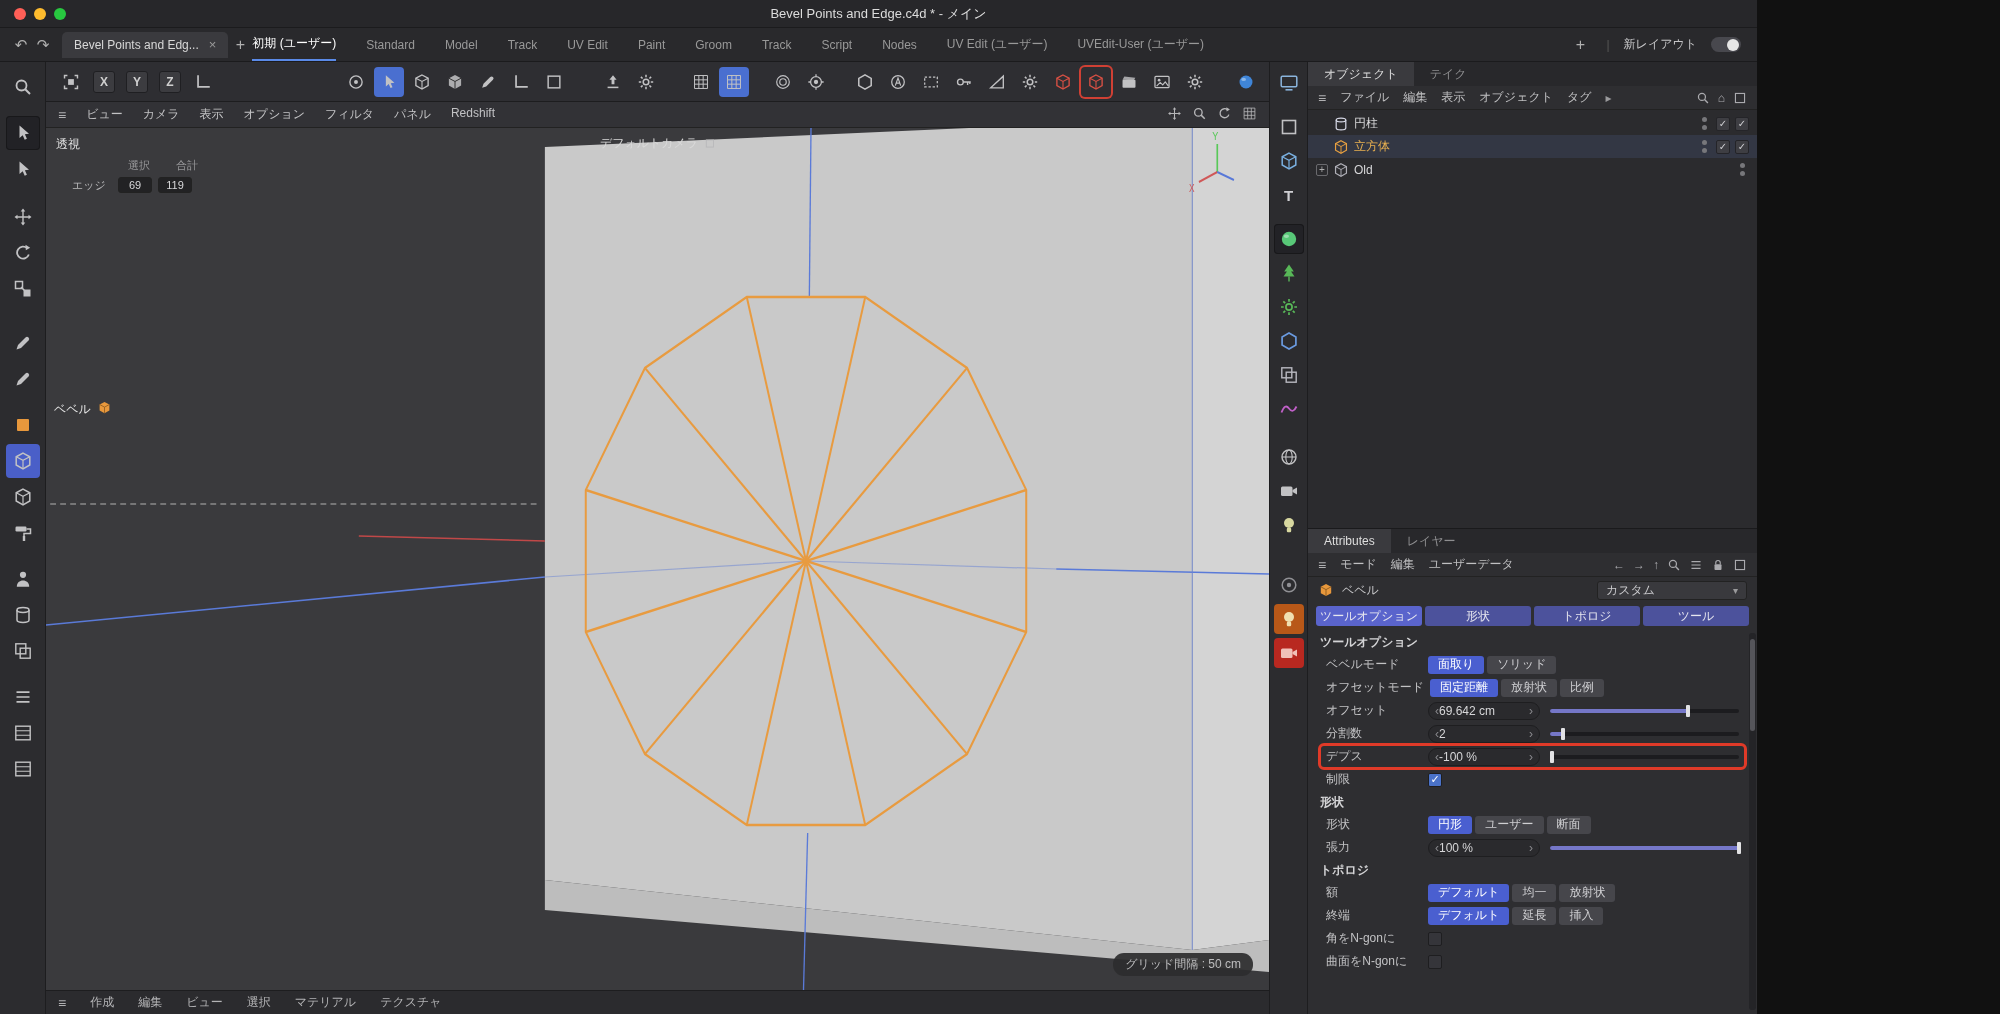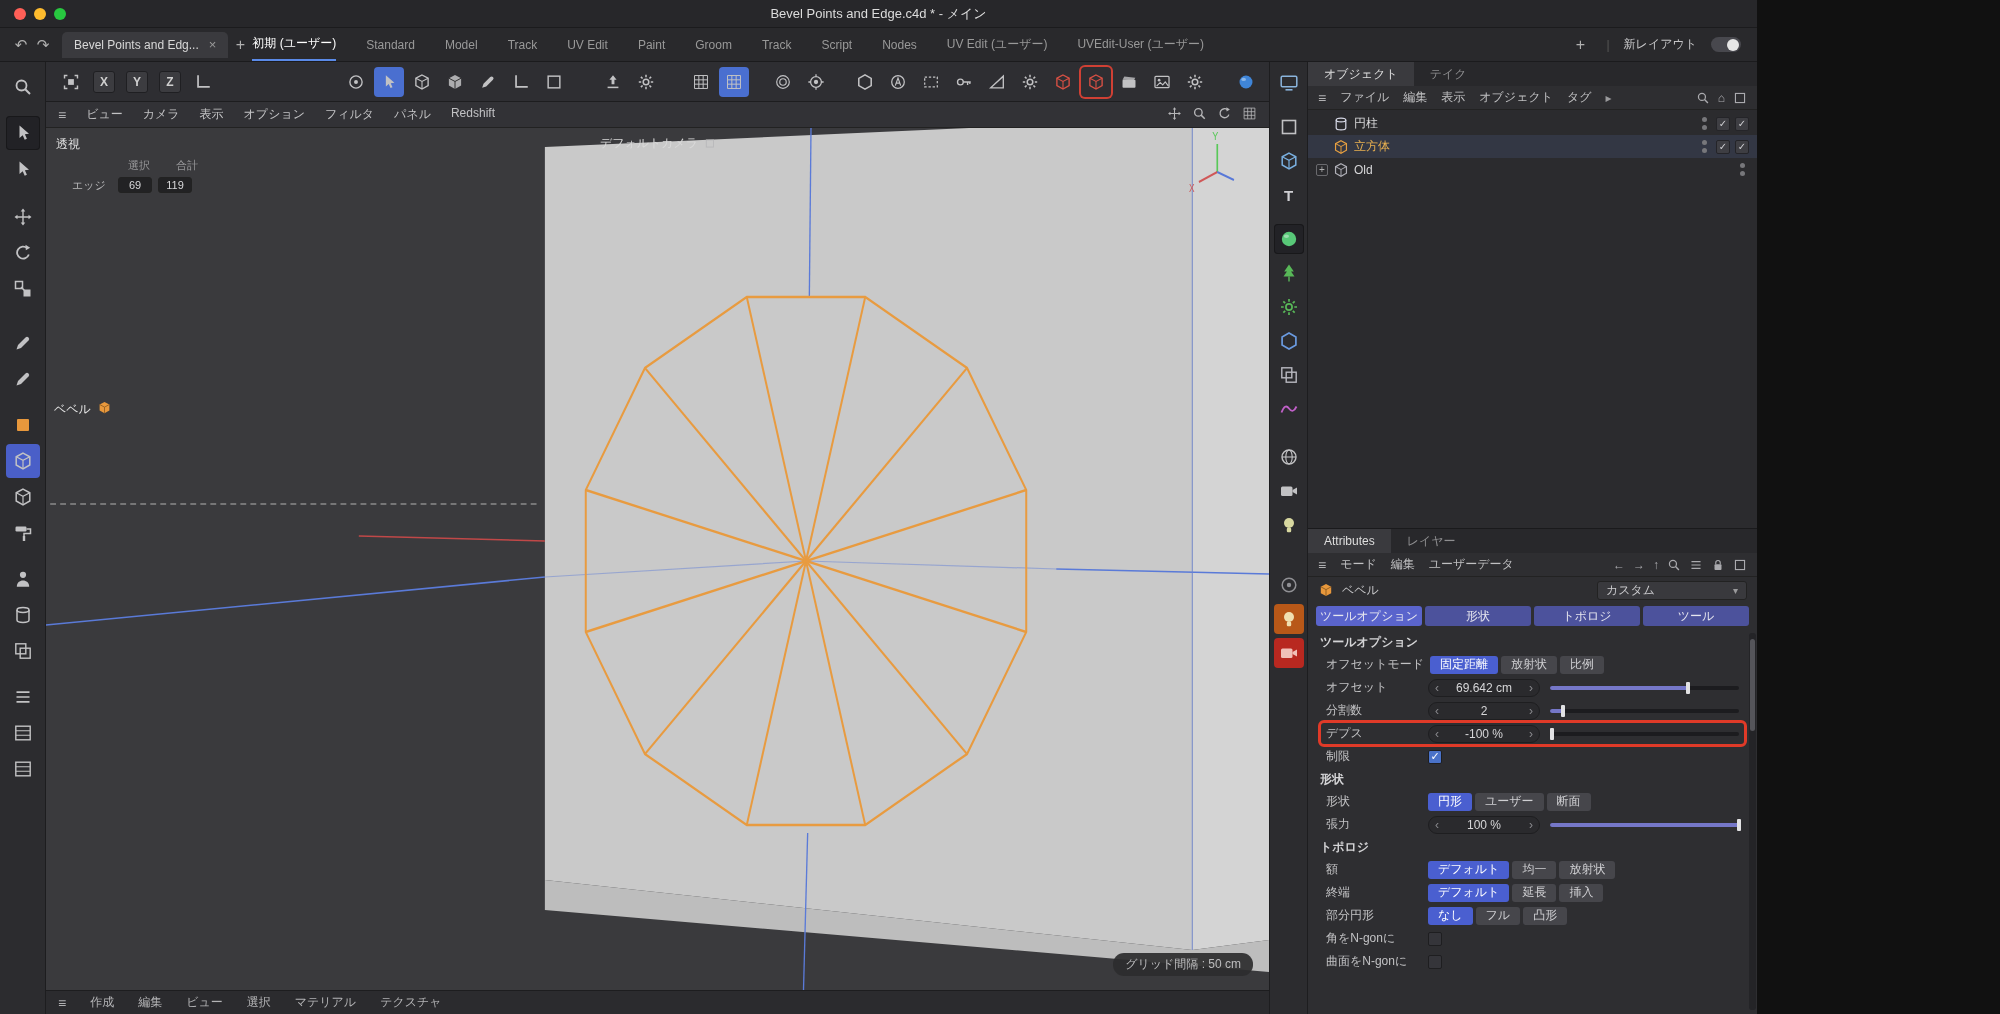--- a/index.html
+++ b/index.html
@@ -78,21 +78,21 @@
 .sec-btn{flex:1;height:20px;background:#4c529c;border-radius:3px;display:flex;align-items:center;justify-content:center;color:#e6e6ef;white-space:nowrap}
 .sec-btn.active{background:#5a64cc}
 .attr-body{flex:1;padding:2px 14px 0 10px;overflow:hidden}
 .attr-section-title{height:22px;display:flex;align-items:center;font-weight:bold;color:#d4d4d6;padding-left:2px}
 .attr-row{height:23px;display:flex;align-items:center;position:relative;padding-left:8px}
 .attr-label{min-width:96px;flex:none;color:#c2c2c4;white-space:nowrap;margin-right:6px}
 .opt-group{display:flex;gap:3px}
 .opt-btn{padding:0 10px;height:18px;display:flex;align-items:center;background:#46464b;border-radius:3px;color:#cfcfd2;white-space:nowrap}
 .opt-btn.opt-active{background:#4a5fd0;color:#fff}
 .spin{width:112px;height:18px;background:#2a2a2d;border:1px solid #1e1e20;border-radius:9px;display:flex;align-items:center;padding:0 6px;color:#d6d6d8;flex:none}
-.spin-val{flex:1;text-align:center;white-space:nowrap}
+.spin-val{flex:1;white-space:nowrap}
 .spin-arr{color:#8a8a8e}
 .slider{flex:1;height:18px;position:relative;margin-left:10px;margin-right:4px}
 .slider-track{position:absolute;left:0;right:0;top:7px;height:4px;background:#1c1c1f;border-radius:2px}
 .slider-fill{height:100%;background:#7577c8;border-radius:2px}
 .slider-handle{position:absolute;top:3px;width:4px;height:12px;background:#e2e2e4;border-radius:1px}
 .chk{width:14px;height:14px;background:#35353a;border:1px solid #1e1e20;border-radius:2px;display:flex;align-items:center;justify-content:center;font-size:11px;color:#fff;flex:none}
 .chk.on{background:#4a72c8}
 .attr-hl::after{content:"";position:absolute;left:0;right:-4px;top:-2px;bottom:-2px;border:3px solid #e03a28;border-radius:6px;pointer-events:none}
 .attr-scrollbar{position:absolute;right:1px;top:104px;bottom:4px;width:7px;background:#242427;border-radius:3px}
 .attr-thumb{position:absolute;top:6px;left:1px;width:5px;height:92px;background:#55555a;border-radius:3px}
@@ -764,20 +764,27 @@
         </div>
         <div class="section-buttons">
             <div class="sec-btn active">ツールオプション</div>
             <div class="sec-btn">形状</div>
             <div class="sec-btn">トポロジ</div>
             <div class="sec-btn">ツール</div>
           </div>
         <div class="attr-body">
             <div class="attr-section-title">ツールオプション</div>
             <div class="attr-row">
+              <span class="attr-label">ベベルモード</span>
+              <div class="opt-group">
+                <div class="opt-btn opt-active">面取り</div>
+                <div class="opt-btn">ソリッド</div>
+              </div>
+            </div>
+            <div class="attr-row">
               <span class="attr-label">オフセットモード</span>
               <div class="opt-group">
                 <div class="opt-btn opt-active">固定距離</div>
                 <div class="opt-btn">放射状</div>
                 <div class="opt-btn">比例</div>
               </div>
             </div>
             <div class="attr-row">
               <span class="attr-label">オフセット</span>
               <div class="spin">
@@ -858,28 +865,20 @@
             </div>
             <div class="attr-row">
               <span class="attr-label">終端</span>
               <div class="opt-group">
                 <div class="opt-btn opt-active">デフォルト</div>
                 <div class="opt-btn">延長</div>
                 <div class="opt-btn">挿入</div>
               </div>
             </div>
             <div class="attr-row">
-              <span class="attr-label">部分円形</span>
-              <div class="opt-group">
-                <div class="opt-btn opt-active">なし</div>
-                <div class="opt-btn">フル</div>
-                <div class="opt-btn">凸形</div>
-              </div>
-            </div>
-            <div class="attr-row">
               <span class="attr-label">角をN-gonに</span>
               <span class="chk"></span>
             </div>
             <div class="attr-row">
               <span class="attr-label">曲面をN-gonに</span>
               <span class="chk"></span>
             </div>
           </div>
         <div class="attr-scrollbar">
           <div class="attr-thumb"></div>

